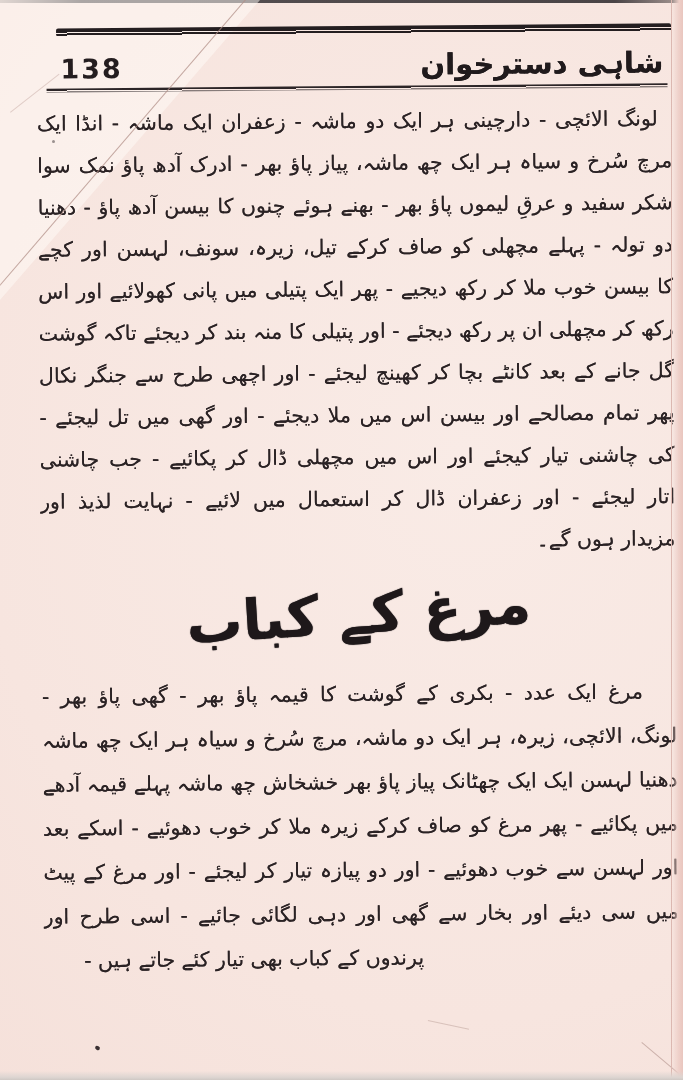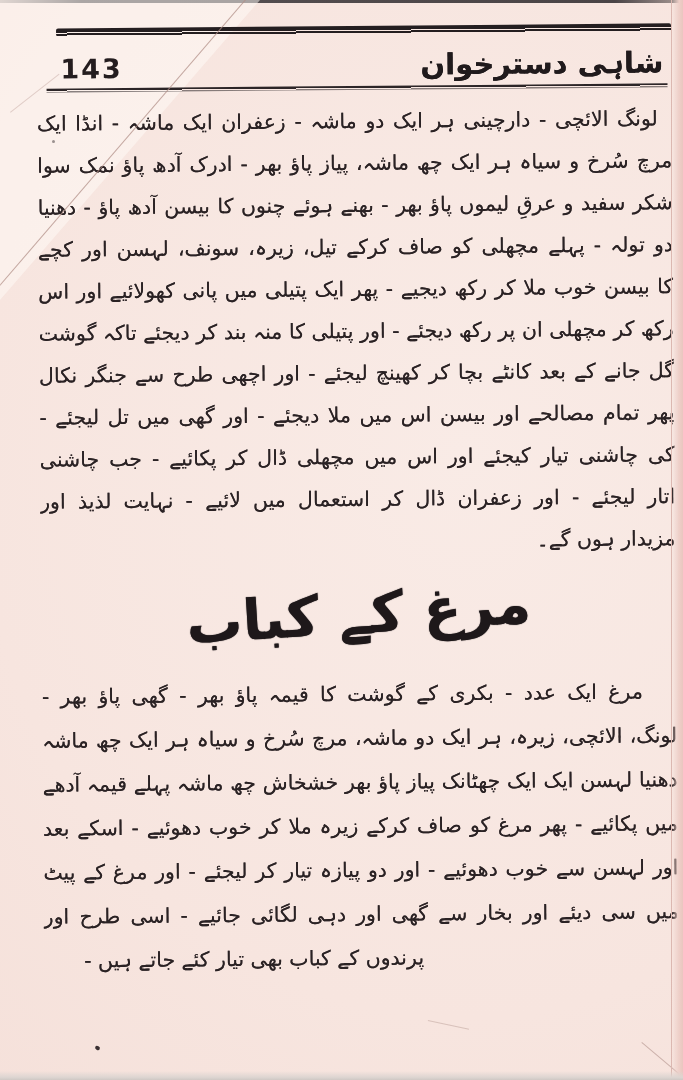--- a/index.html
+++ b/index.html
@@ -103,21 +103,21 @@
 </head>
 <body>
 
 <div class="page">
   <div class="top-edge"></div>
   <div class="corner-light"></div>
 
   <div class="content">
     <div class="rule rule-top"></div>
     <div class="header-row">
-      <div class="page-number">143</div>
+      <div class="page-number">138</div>
       <div class="running-title" dir="rtl" lang="ur">شاہی دسترخوان</div>
     </div>
     <div class="rule rule-mid"></div>
 
     <div class="recipe recipe-1" lang="ur" dir="rtl">
         <div class="line" dir="rtl">لونگ الائچی - دارچینی ہر ایک دو ماشہ - زعفران ایک ماشہ - انڈا ایک عدد</div>
         <div class="line" dir="rtl">مرچ سُرخ و سیاہ ہر ایک چھ ماشہ، پیاز پاؤ بھر - ادرک آدھ پاؤ نمک سوا تولہ</div>
         <div class="line" dir="rtl">شکر سفید و عرقِ لیموں پاؤ بھر - بھنے ہوئے چنوں کا بیسن آدھ پاؤ - دھنیا</div>
         <div class="line" dir="rtl">دو تولہ - پہلے مچھلی کو صاف کرکے تیل، زیرہ، سونف، لہسن اور کچے چنوں</div>
         <div class="line" dir="rtl">کا بیسن خوب ملا کر رکھ دیجیے - پھر ایک پتیلی میں پانی کھولائیے اور اس میں کھپچیاں</div>

